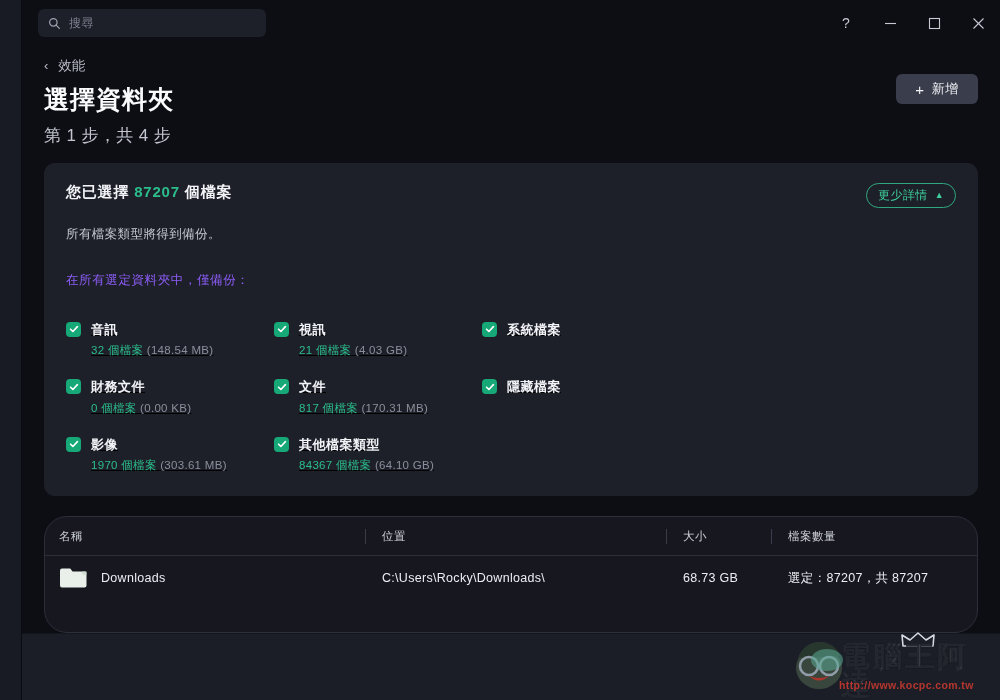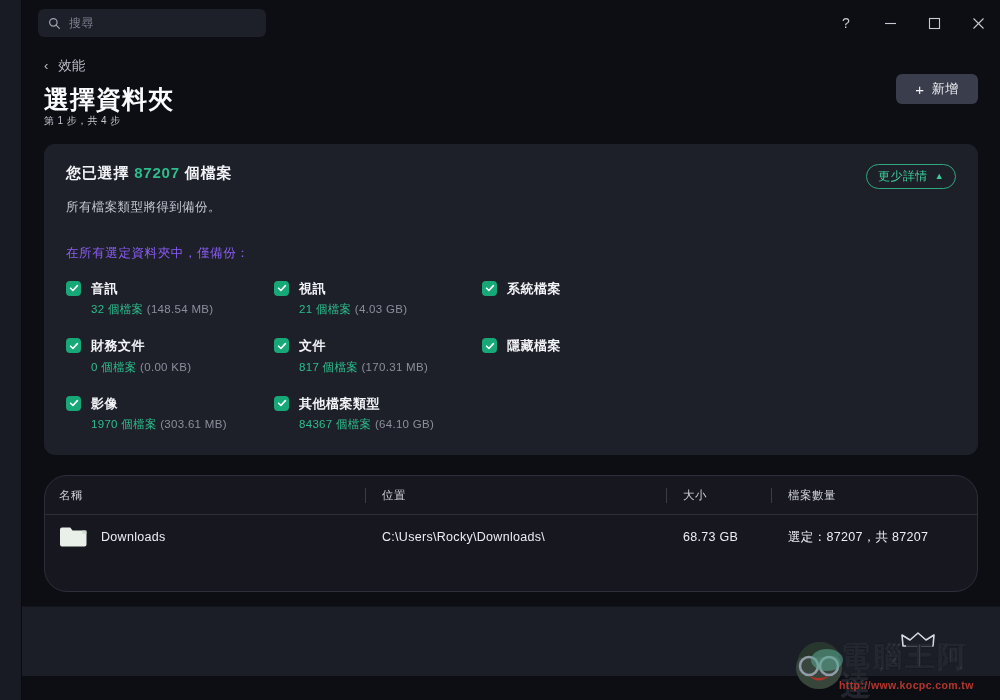--- a/index.html
+++ b/index.html
@@ -79,21 +79,22 @@
     color: #b9bcc7; font-size: 13.5px;
     margin-bottom: 9px;
   }
   .back .chev { font-size: 13px; color: #b9bcc7; line-height: 1; }
   .page-title {
     font-size: 25px; font-weight: bold; color: #fafbfd;
     letter-spacing: 1px;
     line-height: 1.2;
   }
   .substep {
-    font-size: 10px; color: #c3c6d0;
+    margin-top: 10px;
+    font-size: 17px; color: #c3c6d0;
     letter-spacing: .4px;
   }
   .add-btn {
     position: absolute;
     right: 22px; top: 28px;
     width: 82px; height: 30px;
     background: #3a3d4b;
     border-radius: 6px;
     color: #f0f1f5;
     font-size: 13px;
@@ -111,21 +112,21 @@
     border-radius: 11px;
     padding: 20px 22px 24px 22px;
     position: relative;
   }
   .sum-title {
     font-size: 15px; font-weight: bold; color: #f2f3f7;
     letter-spacing: .8px;
   }
   .sum-title .num { color: #2bbd8c; }
   .sum-sub {
-    margin-top: 16px;
+    margin-top: 24px;
     font-size: 12.5px; color: #c5c8d2;
     letter-spacing: .4px;
   }
   .details-btn {
     position: absolute; right: 22px; top: 20px;
     height: 25px; padding: 0 11px;
     border: 1px solid #2fa87f;
     border-radius: 13px;
     color: #3dcf9c;
     font-size: 12px;
@@ -133,24 +134,25 @@
     letter-spacing: .4px;
   }
   .details-btn .caret { font-size: 9px; }
 
   .filter-label {
     margin-top: 29px;
     font-size: 12.5px; color: #8b5cf6;
     letter-spacing: .6px;
   }
   .grid {
-    margin-top: 17px;
+    margin-top: 31px;
     display: grid;
     grid-template-columns: 208px 208px 1fr;
     row-gap: 20px;
+    text-decoration: underline;
   }
   .ck-item { display: flex; gap: 10px; align-items: flex-start; }
   .ck {
     width: 15px; height: 15px; flex: 0 0 15px;
     background: #17a877;
     border-radius: 4px;
     margin-top: 2px;
     display: flex; align-items: center; justify-content: center;
   }
   .ck svg { display: block; }

